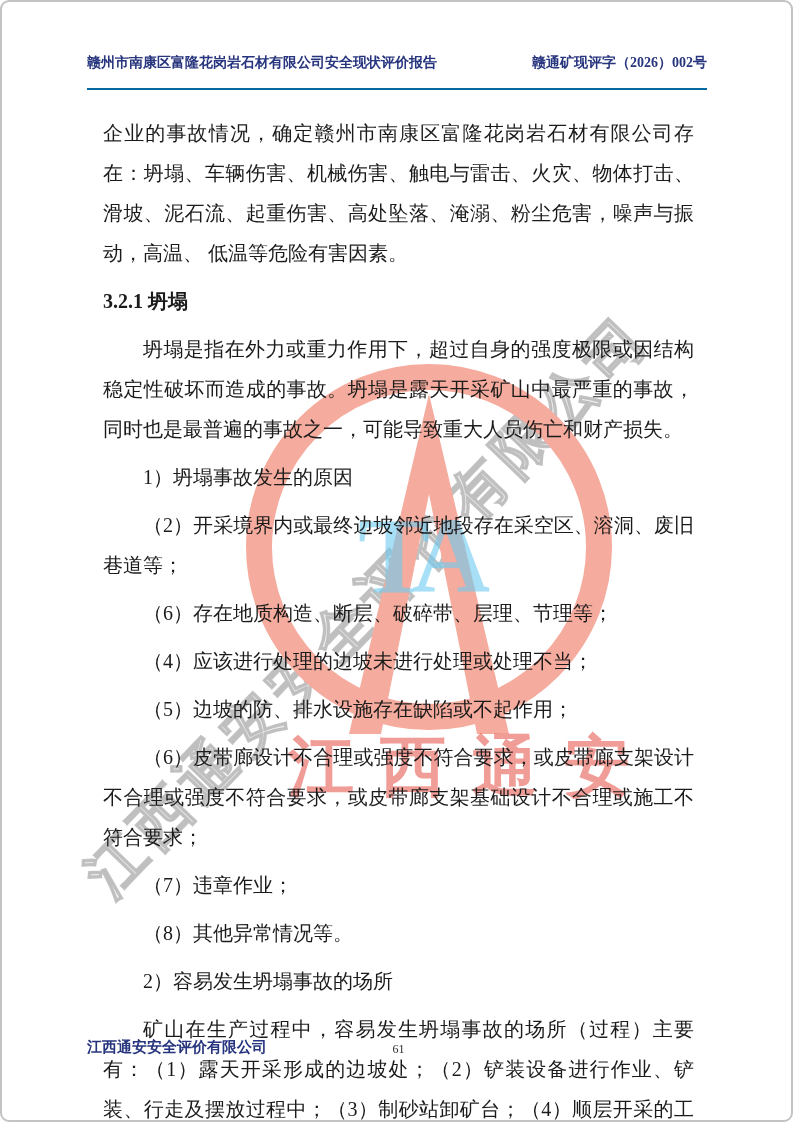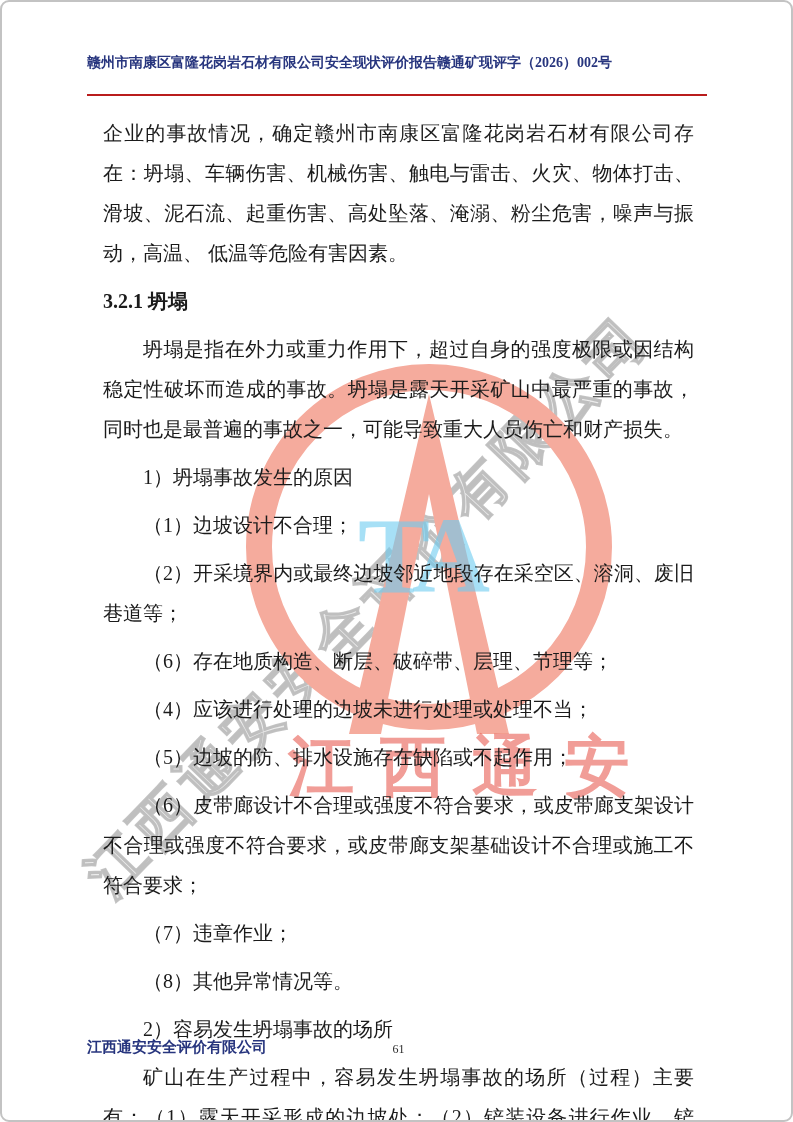--- a/index.html
+++ b/index.html
@@ -17,24 +17,24 @@
     overflow: hidden;
   }
 
   
   .header {
     position: absolute;
     left: 85px;
     right: 84px;
     top: 52px;
     display: flex;
-    justify-content: flex-start;
+    justify-content: space-between;
     align-items: flex-end;
-    padding-bottom: 22px;
-    border-bottom: 2px solid #b91c1c;
+    padding-bottom: 16px;
+    border-bottom: 2px solid #0369a1;
     font-size: 14px;
     font-weight: bold;
     color: #27357e;
     white-space: nowrap;
   }
 
   
   .watermark {
     position: absolute;
     inset: 0;
@@ -130,21 +130,20 @@
   <div class="header">
     <span>赣州市南康区富隆花岗岩石材有限公司安全现状评价报告</span>
     <span>赣通矿现评字（2026）002号</span>
   </div>
 
   <div class="content">
     <p class="plain">企业的事故情况，确定赣州市南康区富隆花岗岩石材有限公司存在：坍塌、车辆伤害、机械伤害、触电与雷击、火灾、物体打击、滑坡、泥石流、起重伤害、高处坠落、淹溺、粉尘危害，噪声与振动，高温、 低温等危险有害因素。</p>
     <p class="heading">3.2.1 坍塌</p>
     <p class="indent">坍塌是指在外力或重力作用下，超过自身的强度极限或因结构稳定性破坏而造成的事故。坍塌是露天开采矿山中最严重的事故，同时也是最普遍的事故之一，可能导致重大人员伤亡和财产损失。</p>
     <p class="indent">1）坍塌事故发生的原因</p>
-    <p class="indent">（1）边坡设计不合理；</p>
     <p class="indent">（2）开采境界内或最终边坡邻近地段存在采空区、溶洞、废旧巷道等；</p>
     <p class="indent">（6）存在地质构造、断层、破碎带、层理、节理等；</p>
     <p class="indent">（4）应该进行处理的边坡未进行处理或处理不当；</p>
     <p class="indent">（5）边坡的防、排水设施存在缺陷或不起作用；</p>
     <p class="indent">（6）皮带廊设计不合理或强度不符合要求，或皮带廊支架设计不合理或强度不符合要求，或皮带廊支架基础设计不合理或施工不符合要求；</p>
     <p class="indent">（7）违章作业；</p>
     <p class="indent">（8）其他异常情况等。</p>
     <p class="indent">2）容易发生坍塌事故的场所</p>
     <p class="indent">矿山在生产过程中，容易发生坍塌事故的场所（过程）主要有：（1）露天开采形成的边坡处；（2）铲装设备进行作业、铲装、行走及摆放过程中；（3）制砂站卸矿台；（4）顺层开采的工作边坡和最终边坡；（5）其它超高堆放物体的场所，（6）违章作业等。</p>
   </div>

